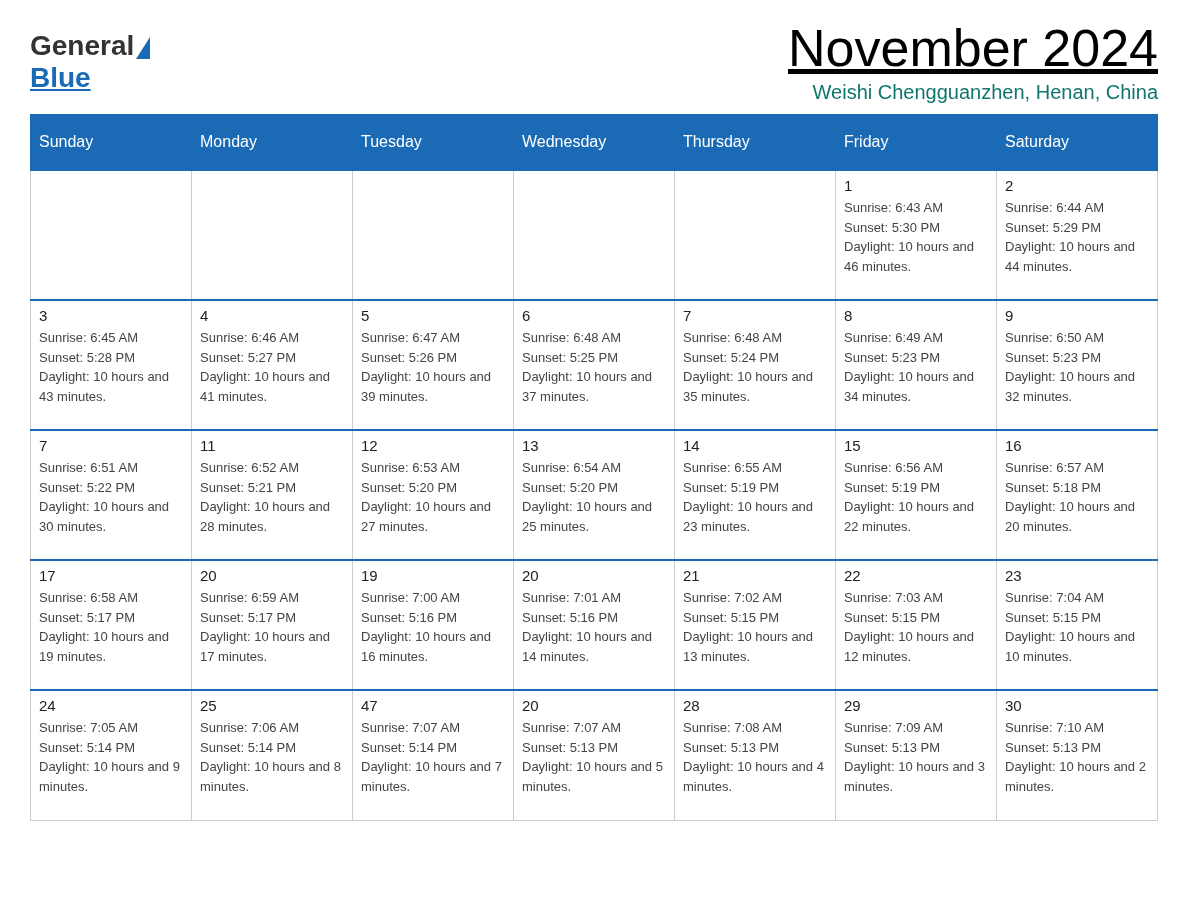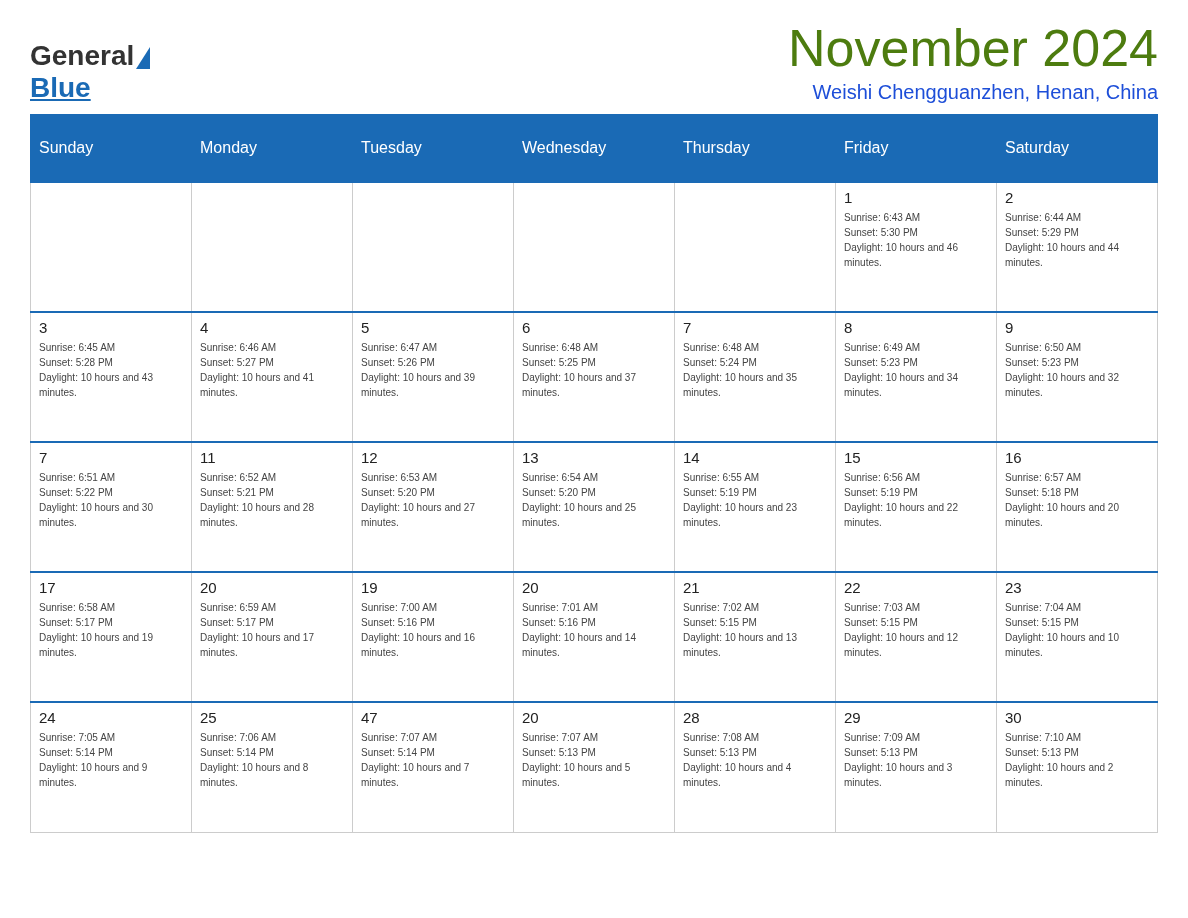--- a/index.html
+++ b/index.html
@@ -6,21 +6,21 @@
     body {
       font-family: Arial, sans-serif;
       background: #fff;
       width: 1188px;
       min-height: 918px;
       padding: 20px 30px;
     }
     .header-area {
       display: flex;
       justify-content: space-between;
-      align-items: flex-end;
+      align-items: center;
       margin-bottom: 10px;
     }
     .logo-text-general {
       font-size: 28px;
       font-weight: bold;
       color: #333;
     }
     .logo-text-blue {
       font-size: 28px;
       font-weight: bold;
@@ -42,37 +42,38 @@
     .logo-top-row {
       display: flex;
       align-items: center;
     }
     .title-area {
       text-align: right;
     }
     .month-title {
       font-size: 52px;
       font-weight: normal;
-      color: #4d7c0f;
+      color: #000000;
       line-height: 1.1;
+      text-decoration: underline;
     }
     .location-title {
       font-size: 20px;
-      color: #1d4ed8;
+      color: #0f766e;
       margin-top: 4px;
     }
     .calendar-table {
       width: 100%;
       border-collapse: collapse;
       table-layout: fixed;
     }
     .calendar-table th {
       background-color: #1a6ab5;
       color: #fff;
-      padding: 24px 8px;
+      padding: 18px 8px;
       font-size: 16px;
       font-weight: normal;
       text-align: left;
       border: 1px solid #1a6ab5;
     }
     .calendar-table td {
       border: 1px solid #ccc;
       vertical-align: top;
       padding: 6px 8px;
       font-size: 13px;
@@ -83,21 +84,21 @@
       border-top: 2px solid #1a6ab5;
     }
     .day-number {
       font-size: 15px;
       font-weight: normal;
       color: #222;
       display: block;
       margin-bottom: 4px;
     }
     .day-info {
-      font-size: 10px;
+      font-size: 13px;
       color: #444;
       line-height: 1.5;
     }
     .empty-cell {
       background: #fff;
     }
   </style>
 </head>
 <body>
 

